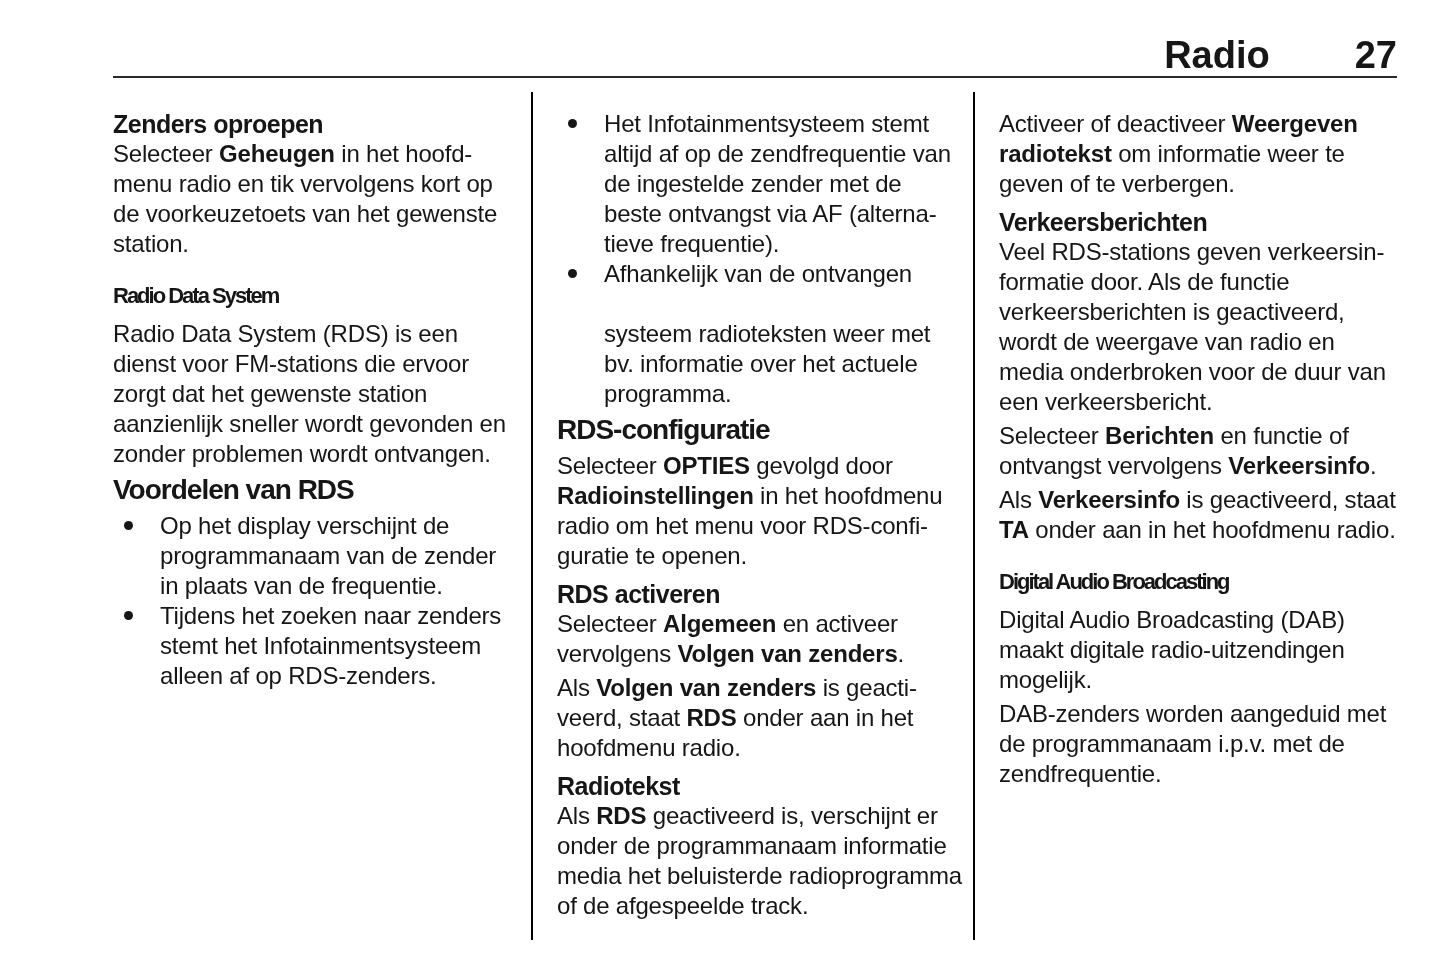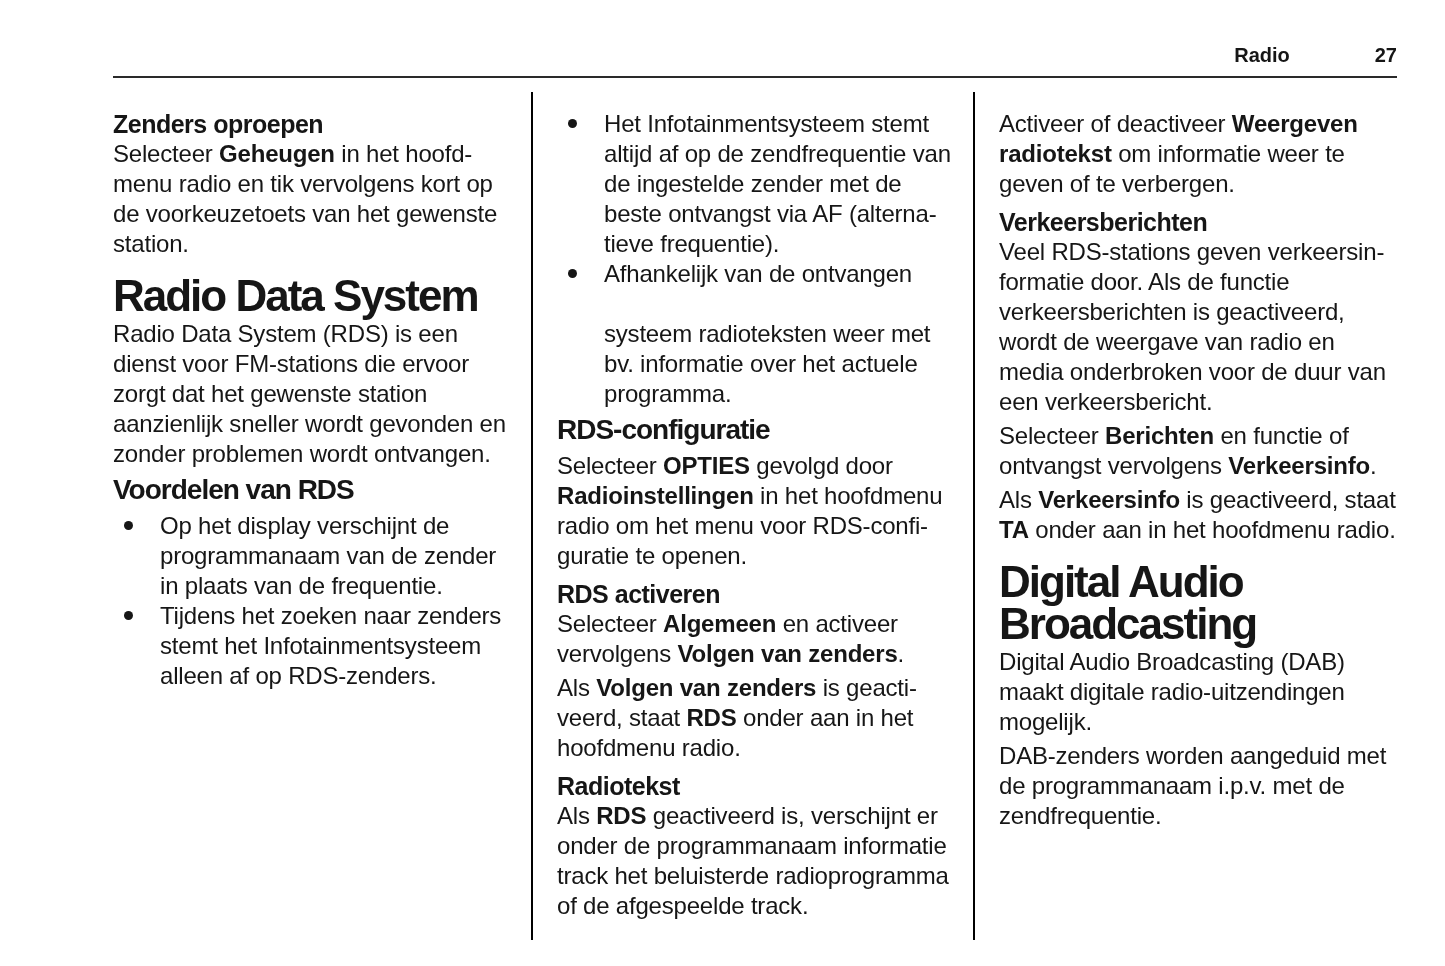--- a/index.html
+++ b/index.html
@@ -18,21 +18,21 @@
     background: #ffffff;
     overflow: hidden;
   }
   .page-header {
     display: flex;
     justify-content: flex-end;
     align-items: baseline;
     gap: 85px;
     padding-top: 40px;
     font-weight: bold;
-    font-size: 20px;
+    font-size: 38px;
     line-height: 31px;
   }
   .header-rule {
     margin-top: 5px;
     height: 2px;
     background: #2a2a2a;
   }
   .columns {
     margin-top: 14px;
     display: grid;
@@ -48,21 +48,21 @@
     border-left: 2px solid #000000;
     padding-left: 24px;
   }
   .body-p {
     font-size: 24px;
     line-height: 30px;
     letter-spacing: -0.2px;
     margin: 0 0 4px 0;
   }
   .h2 {
-    font-size: 44px;
+    font-size: 22px;
     line-height: 42px;
     font-weight: bold;
     letter-spacing: -2px;
     margin: 16px 0 2px 0;
   }
   .h3 {
     font-size: 28px;
     line-height: 34px;
     font-weight: bold;
     letter-spacing: -1px;
@@ -124,21 +124,21 @@
         <ul class="bullets">
           <li><span class="dot"></span><span class="">Het Infotainmentsysteem stemt</span><br><span class="">altijd af op de zendfrequentie van</span><br><span class="">de ingestelde zender met de</span><br><span class="">beste ontvangst via AF (alterna-</span><br><span class="">tieve frequentie).</span></li>
           <li><span class="dot"></span><span class="">Afhankelijk van de ontvangen</span><br><br><span class="">systeem radioteksten weer met</span><br><span class="">bv. informatie over het actuele</span><br><span class="">programma.</span></li>
         </ul>
         <div class="h3">RDS-configuratie</div>
         <p class="body-p"><span class="">Selecteer </span><span class="b">OPTIES</span><span class=""> gevolgd door</span><br><span class="b">Radioinstellingen</span><span class=""> in het hoofdmenu</span><br><span class="">radio om het menu voor RDS-confi-</span><br><span class="">guratie te openen.</span></p>
         <div class="h4">RDS activeren</div>
         <p class="body-p"><span class="">Selecteer </span><span class="b">Algemeen</span><span class=""> en activeer</span><br><span class="">vervolgens </span><span class="b">Volgen van zenders</span><span class="">.</span></p>
         <p class="body-p"><span class="">Als </span><span class="b">Volgen van zenders</span><span class=""> is geacti-</span><br><span class="">veerd, staat </span><span class="b">RDS</span><span class=""> onder aan in het</span><br><span class="">hoofdmenu radio.</span></p>
         <div class="h4">Radiotekst</div>
-        <p class="body-p"><span class="">Als </span><span class="b">RDS</span><span class=""> geactiveerd is, verschijnt er</span><br><span class="">onder de programmanaam informatie</span><br><span class="">track het beluisterde radioprogramma</span><br><span class="">of de afgespeelde track.</span></p>
+        <p class="body-p"><span class="">Als </span><span class="b">RDS</span><span class=""> geactiveerd is, verschijnt er</span><br><span class="">onder de programmanaam informatie</span><br><span class="">media het beluisterde radioprogramma</span><br><span class="">of de afgespeelde track.</span></p>
       </section>
     <section class="col">
         <p class="body-p"><span class="">Activeer of deactiveer </span><span class="b">Weergeven</span><br><span class="b">radiotekst</span><span class=""> om informatie weer te</span><br><span class="">geven of te verbergen.</span></p>
         <div class="h4">Verkeersberichten</div>
         <p class="body-p"><span class="">Veel RDS-stations geven verkeersin-</span><br><span class="">formatie door. Als de functie</span><br><span class="">verkeersberichten is geactiveerd,</span><br><span class="">wordt de weergave van radio en</span><br><span class="">media onderbroken voor de duur van</span><br><span class="">een verkeersbericht.</span></p>
         <p class="body-p"><span class="">Selecteer </span><span class="b">Berichten</span><span class=""> en functie of</span><br><span class="">ontvangst vervolgens </span><span class="b">Verkeersinfo</span><span class="">.</span></p>
         <p class="body-p"><span class="">Als </span><span class="b">Verkeersinfo</span><span class=""> is geactiveerd, staat</span><br><span class="b">TA</span><span class=""> onder aan in het hoofdmenu radio.</span></p>
         <div class="h2">Digital Audio Broadcasting</div>
         <p class="body-p"><span class="">Digital Audio Broadcasting (DAB)</span><br><span class="">maakt digitale radio-uitzendingen</span><br><span class="">mogelijk.</span></p>
         <p class="body-p"><span class="">DAB-zenders worden aangeduid met</span><br><span class="">de programmanaam i.p.v. met de</span><br><span class="">zendfrequentie.</span></p>

